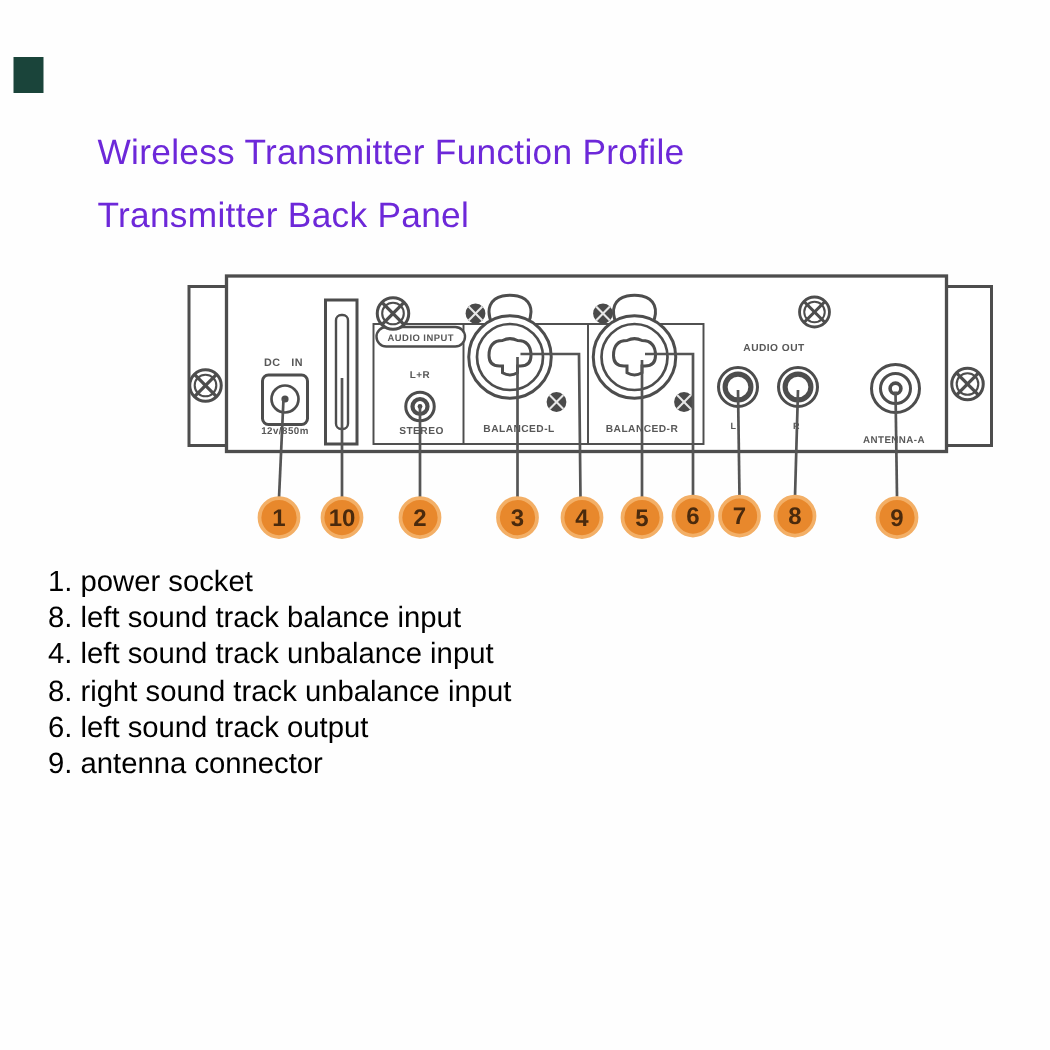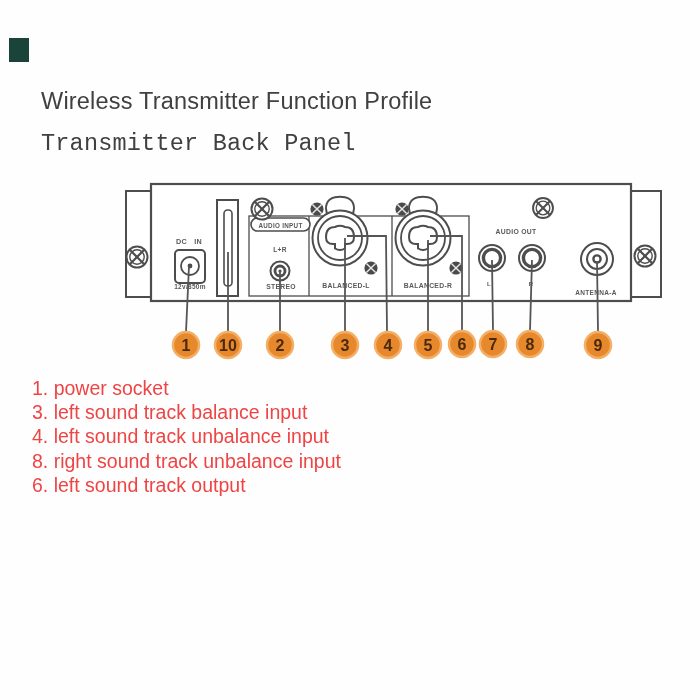--- a/index.html
+++ b/index.html
@@ -1,24 +1,24 @@
 <!DOCTYPE html>
 <html><head>
 <meta charset="utf-8">
 <style>
   html,body { margin:0; padding:0; background:#ffffff; }
   .page {
     position:relative; width:700px; height:700px; background:#fefefe;
     font-family:"Liberation Sans", sans-serif; overflow:hidden;
   }
   .corner-square { position:absolute; left:9px; top:38px; width:20px; height:24px; background:#1a443a; }
-  .title-line { position:absolute; left:41px; color:#404040; font-size:23.5px; letter-spacing:0.2px; }
+  .title-line { position:absolute; left:65px; color:#6d28d9; font-size:23.5px; letter-spacing:0.2px; }
   .title-line.l1 { top:88px; }
-  .title-line.l2 { top:130px;font-family:Liberation Mono, monospace; }
-  .legend { position:absolute; left:32px; top:376px; color:#ef4444; font-size:19.5px; line-height:24.2px; }
+  .title-line.l2 { top:130px; }
+  .legend { position:absolute; left:32px; top:376px; color:#000000; font-size:19.5px; line-height:24.2px; }
   .legend .row { white-space:nowrap; }
   svg.diagram { position:absolute; left:0; top:0; }
   
   text.lbl {
     font-family:"Liberation Sans", sans-serif;
     fill:#585858; font-weight:bold; text-anchor:middle; letter-spacing:0.3px;
   }
   text.num {
     font-family:"Liberation Sans", sans-serif;
     fill:#4a2a0d; font-weight:bold; text-anchor:middle; font-size:16px;
@@ -177,19 +177,20 @@
       </g>
       <g>
         <circle cx="598" cy="345" r="13" fill="#e8882c" stroke="#f3af66" stroke-width="2.5"></circle>
         <text class="num" x="598" y="350.5">9</text>
       </g>
     </g>
   </svg>
 
   <div class="legend">
     <div class="row">1. power socket</div>
-    <div class="row">3. left sound track balance input</div>
+    <div class="row">8. left sound track balance input</div>
     <div class="row">4. left sound track unbalance input</div>
     <div class="row">8. right sound track unbalance input</div>
     <div class="row">6. left sound track output</div>
+    <div class="row">9. antenna connector</div>
   </div>
 
 </div>
 
 </body></html>

